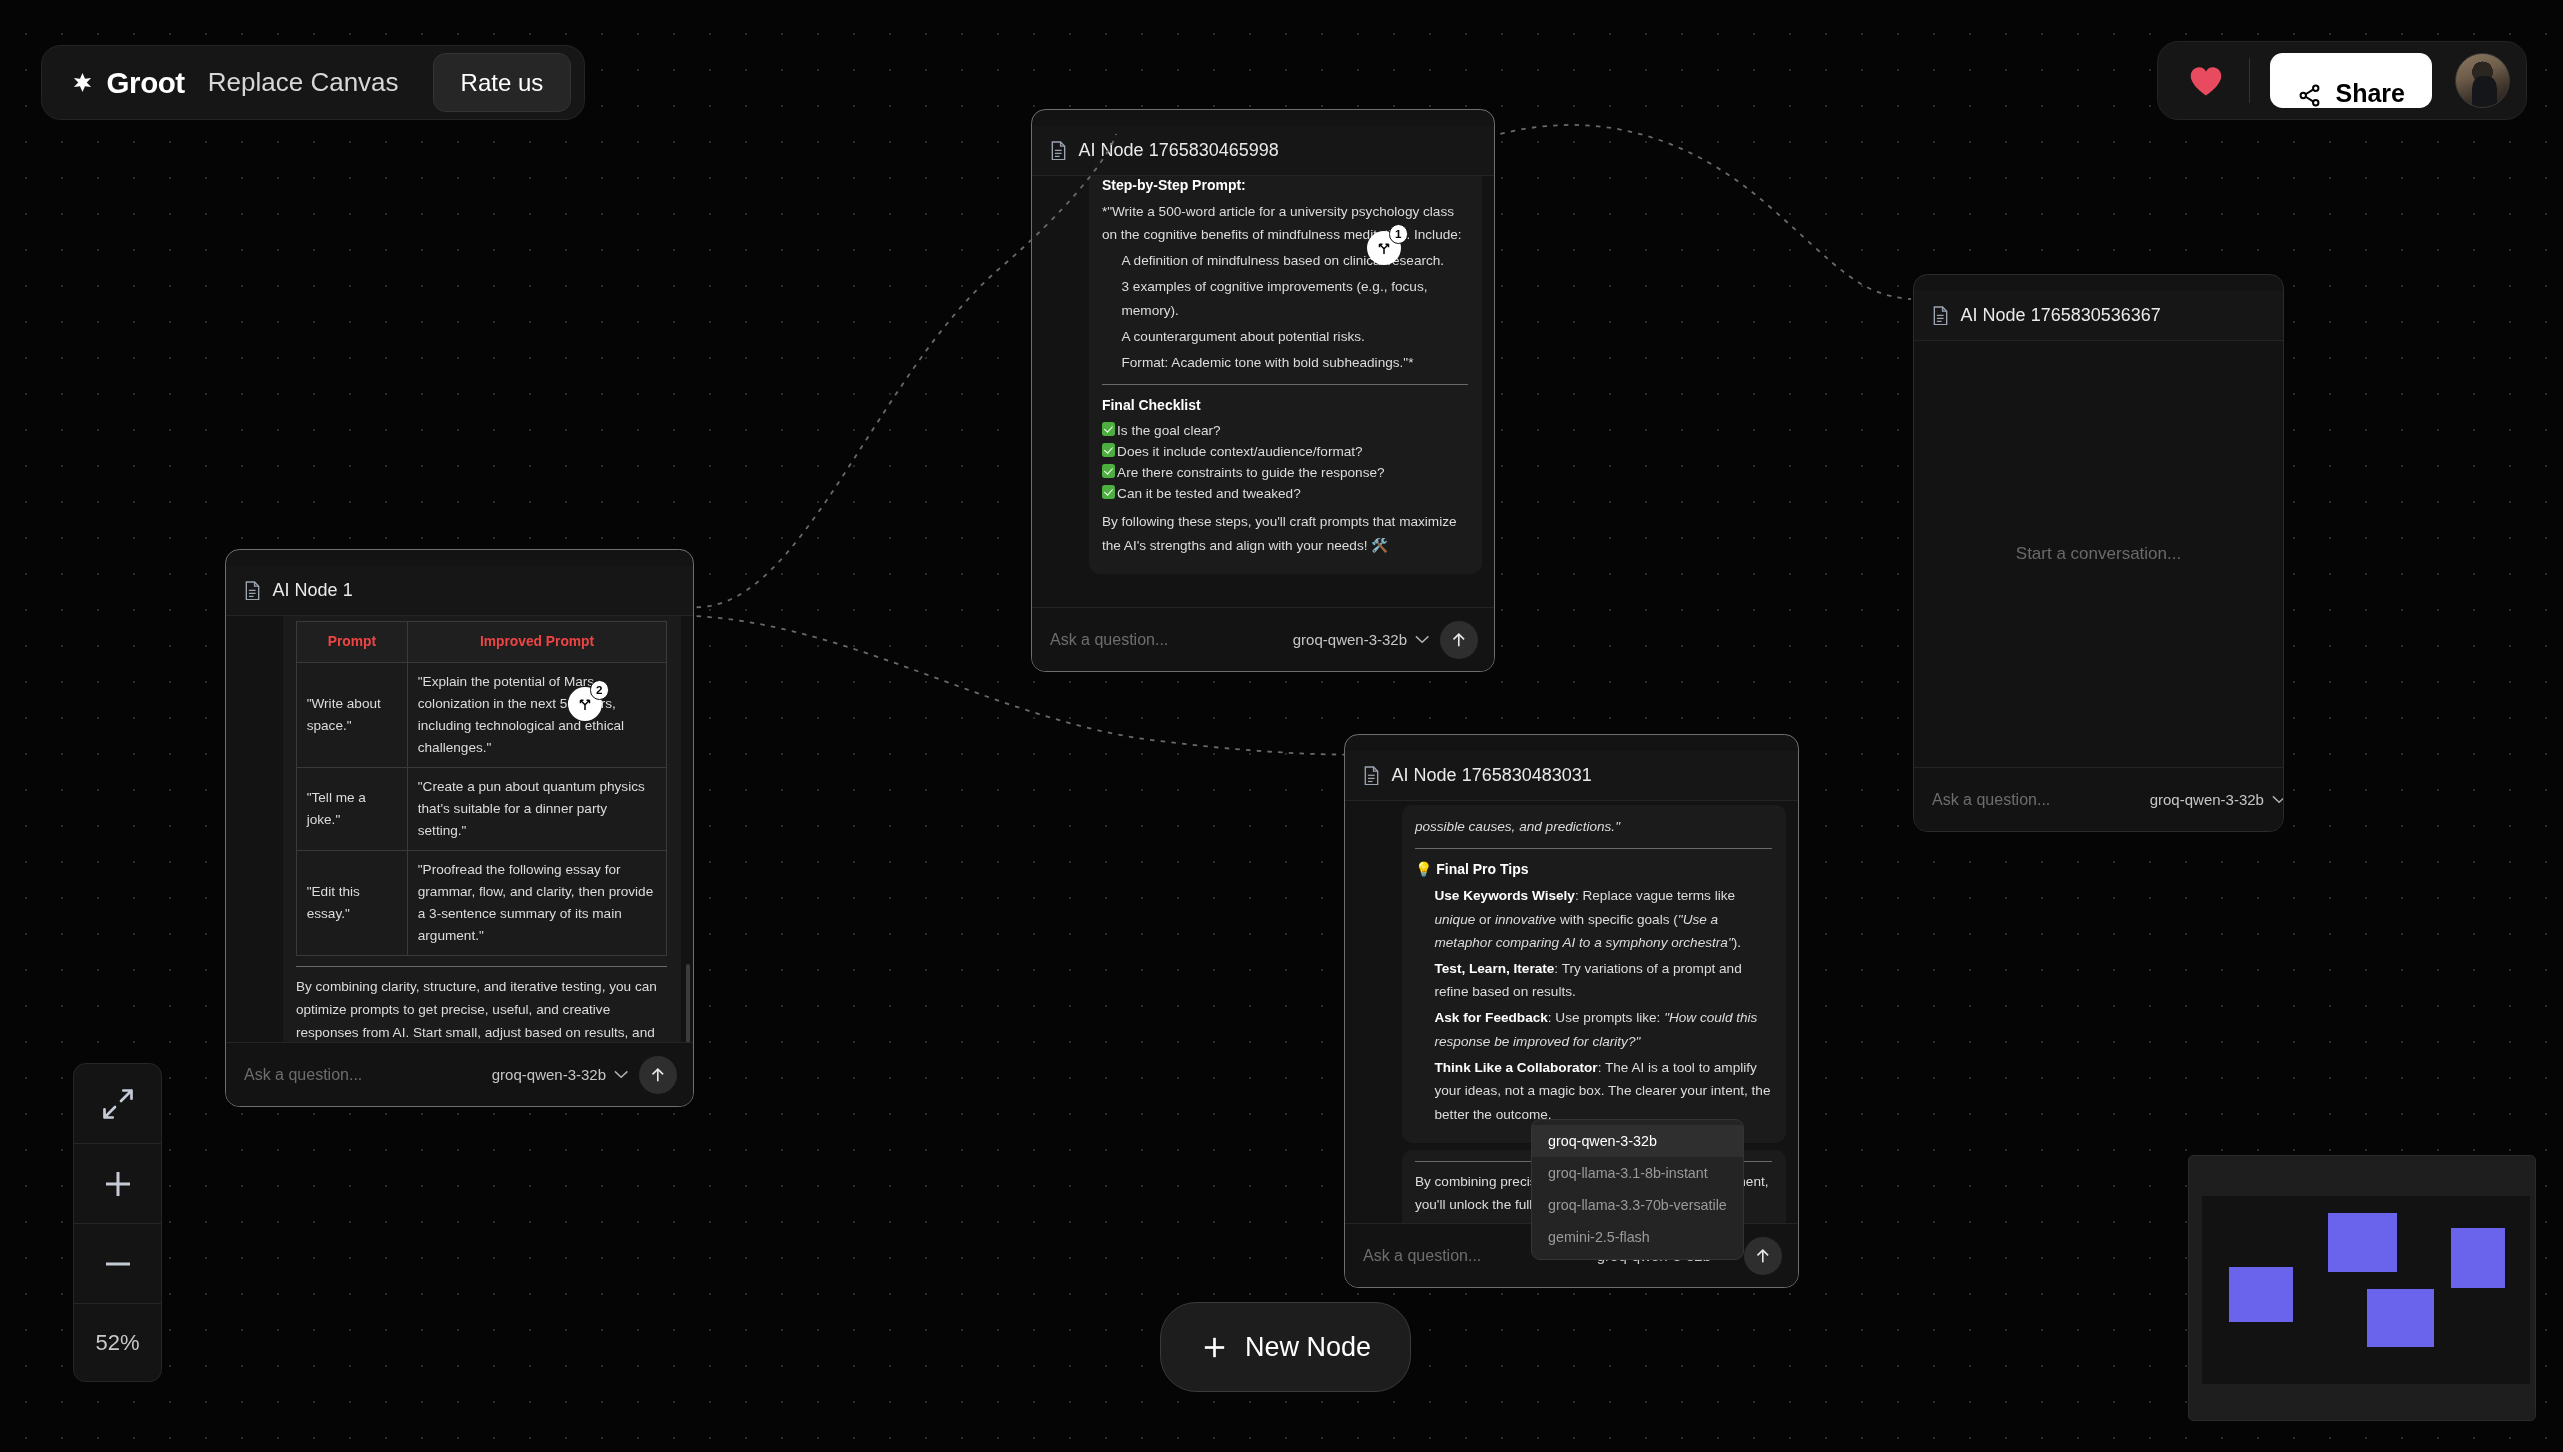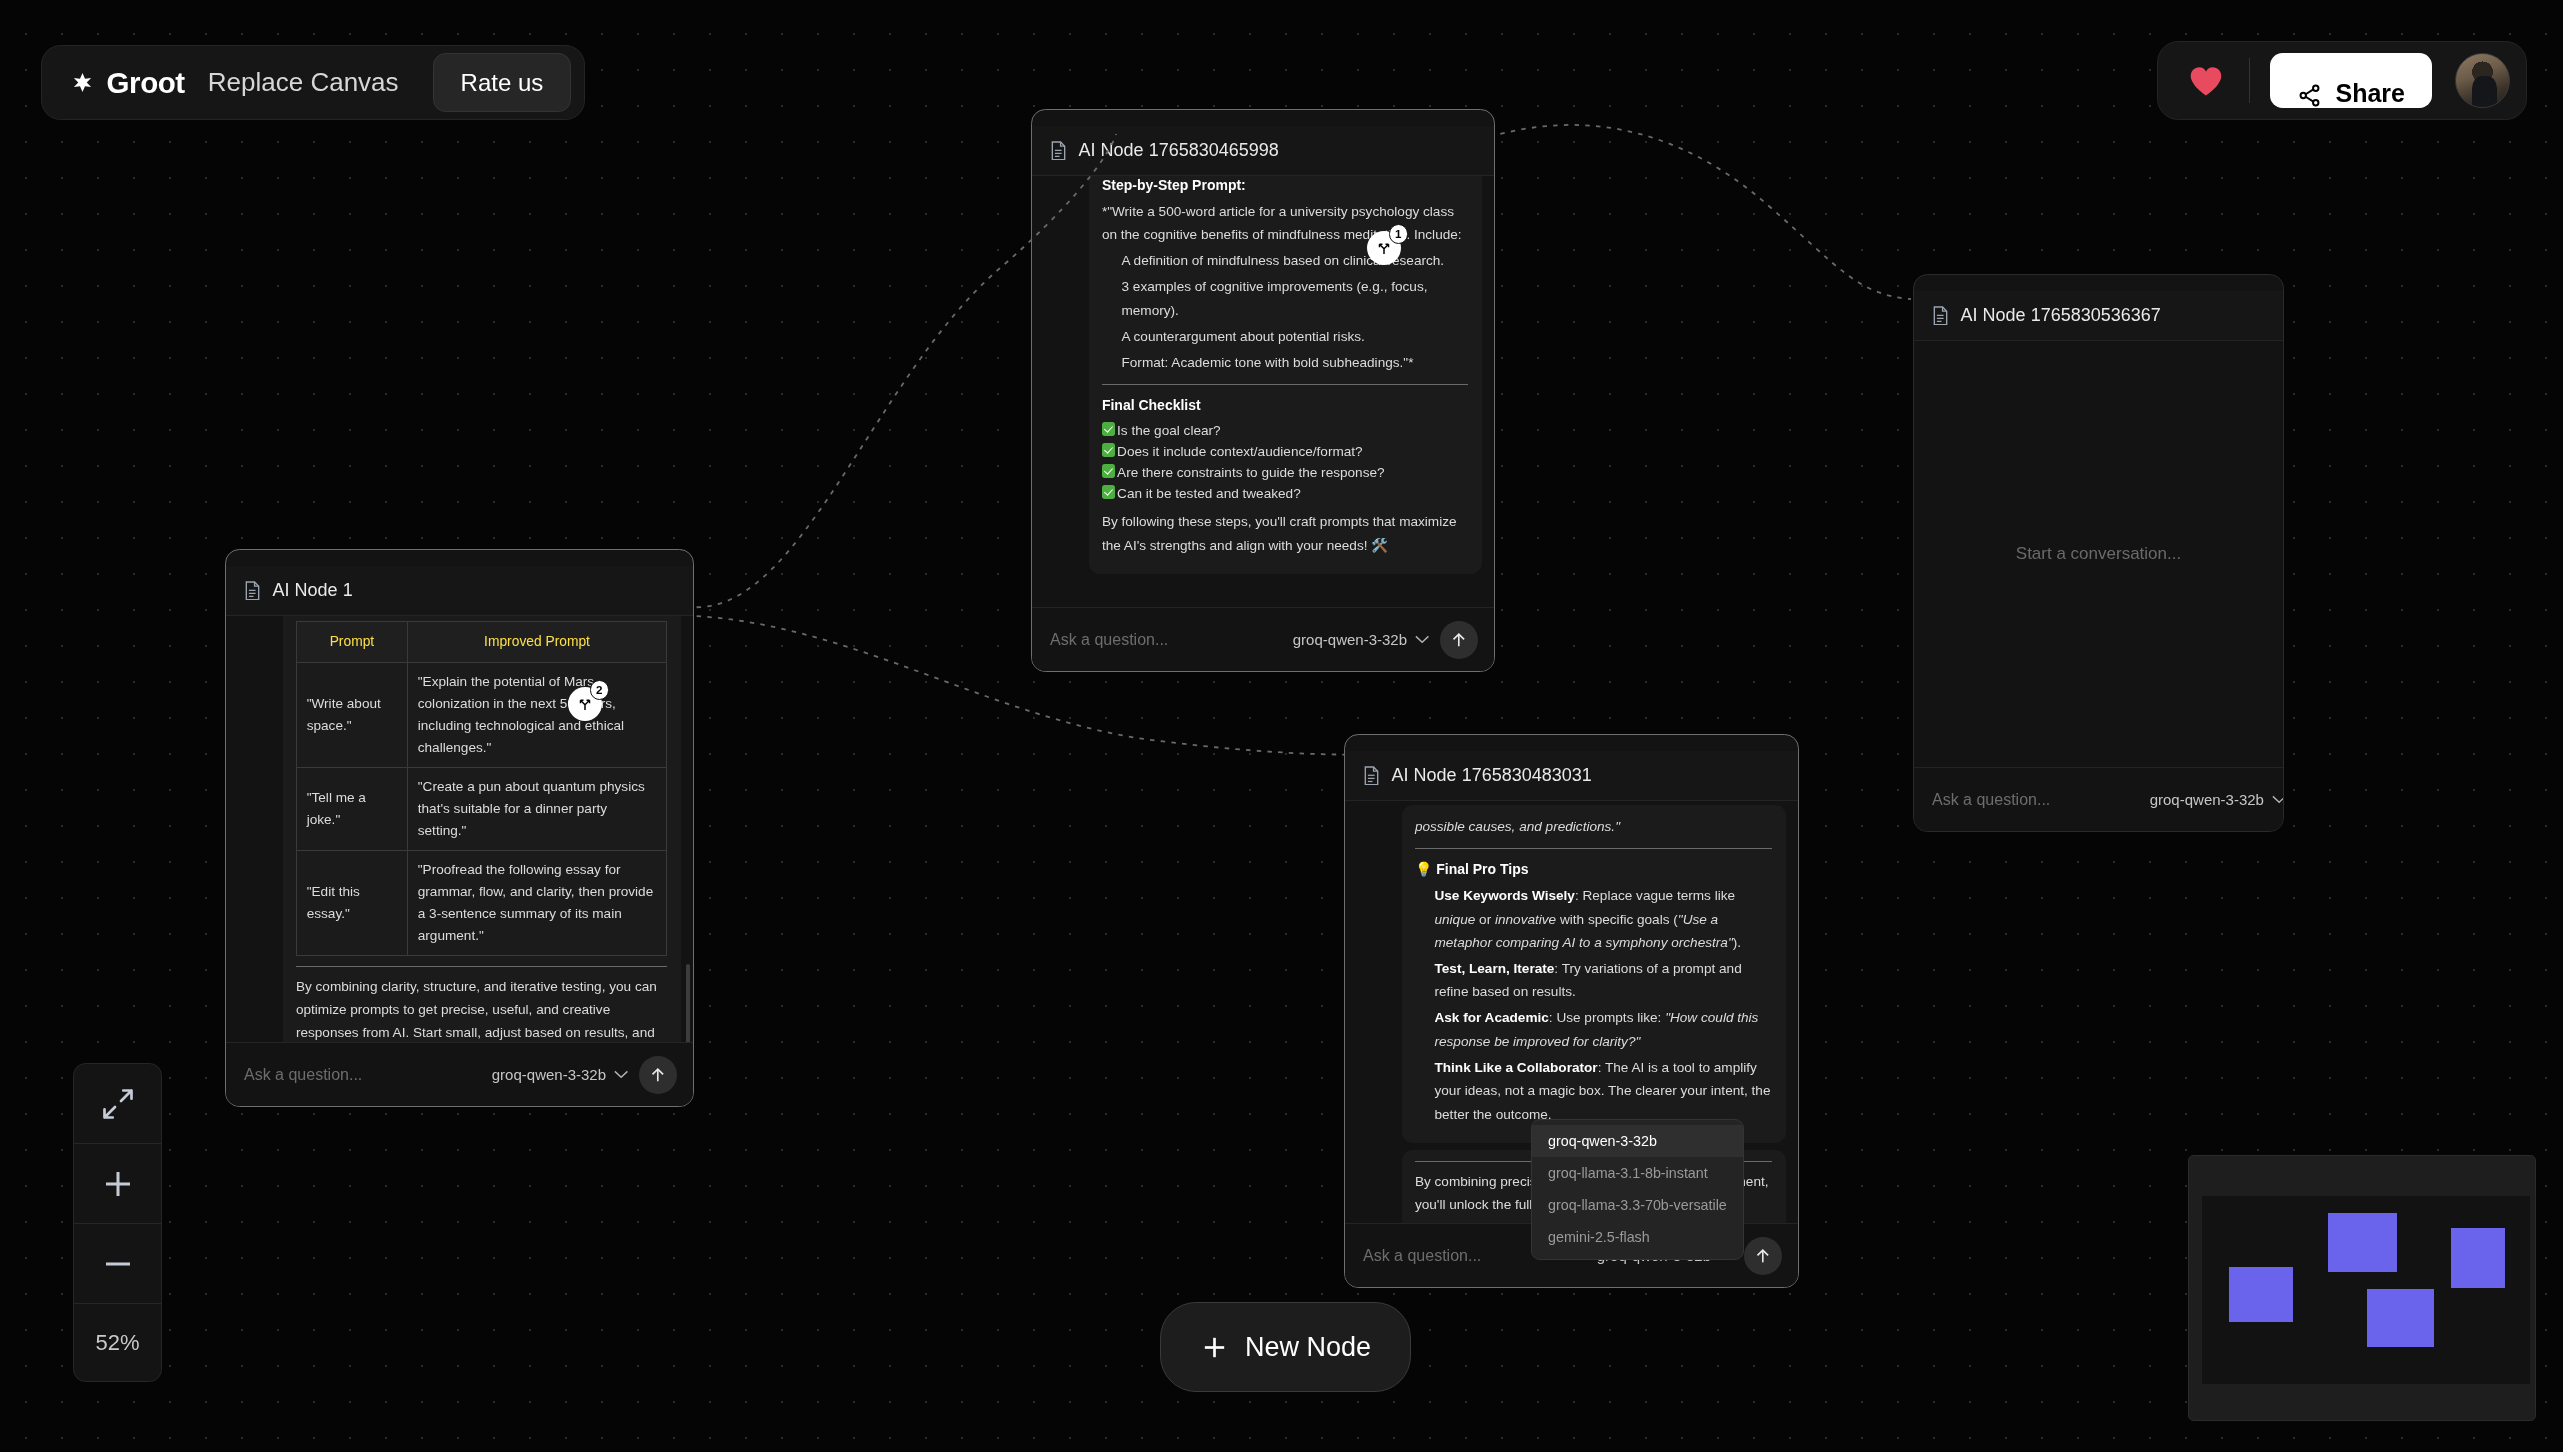--- a/index.html
+++ b/index.html
@@ -203,22 +203,22 @@
   
   .ptable {
     border-collapse: collapse;
     width: 100%;
     font-size: 13.6px;
     color: #dcdcdc;
     table-layout: fixed;
   }
   .ptable th {
     background: #1f1f1f;
-    color: #fde047;
-    font-weight: normal;
+    color: #ef4444;
+    font-weight: bold;
     padding: 8px 9.8px;
     border: 0.9px solid #3a3a3a;
     font-size: 13.8px;
   }
   .ptable td {
     padding: 8px 9.8px;
     border: 0.9px solid #3a3a3a;
     vertical-align: middle;
     line-height: 1.62;
   }
@@ -581,21 +581,21 @@
       <span class="node-title">AI Node 1765830483031</span>
     </div>
     <div class="node-body">
       <div class="msg-area">
         <div class="msg-bubble" style="margin-top:3.6px;">
           <p><i>possible causes, and predictions."</i></p>
           <div class="hr-line"></div>
           <p class="sec-head">💡 Final Pro Tips</p>
           <p class="indent"><b>Use Keywords Wisely</b><span>: Replace vague terms like </span><i>unique</i><span> or </span><i>innovative</i><span> with specific goals (</span><i>"Use a metaphor comparing AI to a symphony orchestra"</i><span>).</span></p>
           <p class="indent"><b>Test, Learn, Iterate</b><span>: Try variations of a prompt and refine based on results.</span></p>
-          <p class="indent"><b>Ask for Academic</b><span>: Use prompts like: </span><i>"How could this response be improved for clarity?"</i></p>
+          <p class="indent"><b>Ask for Feedback</b><span>: Use prompts like: </span><i>"How could this response be improved for clarity?"</i></p>
           <p class="indent"><b>Think Like a Collaborator</b><span>: The AI is a tool to amplify your ideas, not a magic box. The clearer your intent, the better the outcome.</span></p>
         </div>
         <div class="msg-bubble" style="margin-top:7.1px;">
           <div class="hr-line" style="margin-top:0;"></div>
           <p>By combining precision, structure, and iterative refinement, you'll unlock the full potential of AI tools for creativity, problem-</p>
           <p><span>🚀</span><b>Remember</b><span>: The best prompts aren't about complexity—they're about cl</span></p>
         </div>
       </div>
     </div>
     <div class="node-footer">

